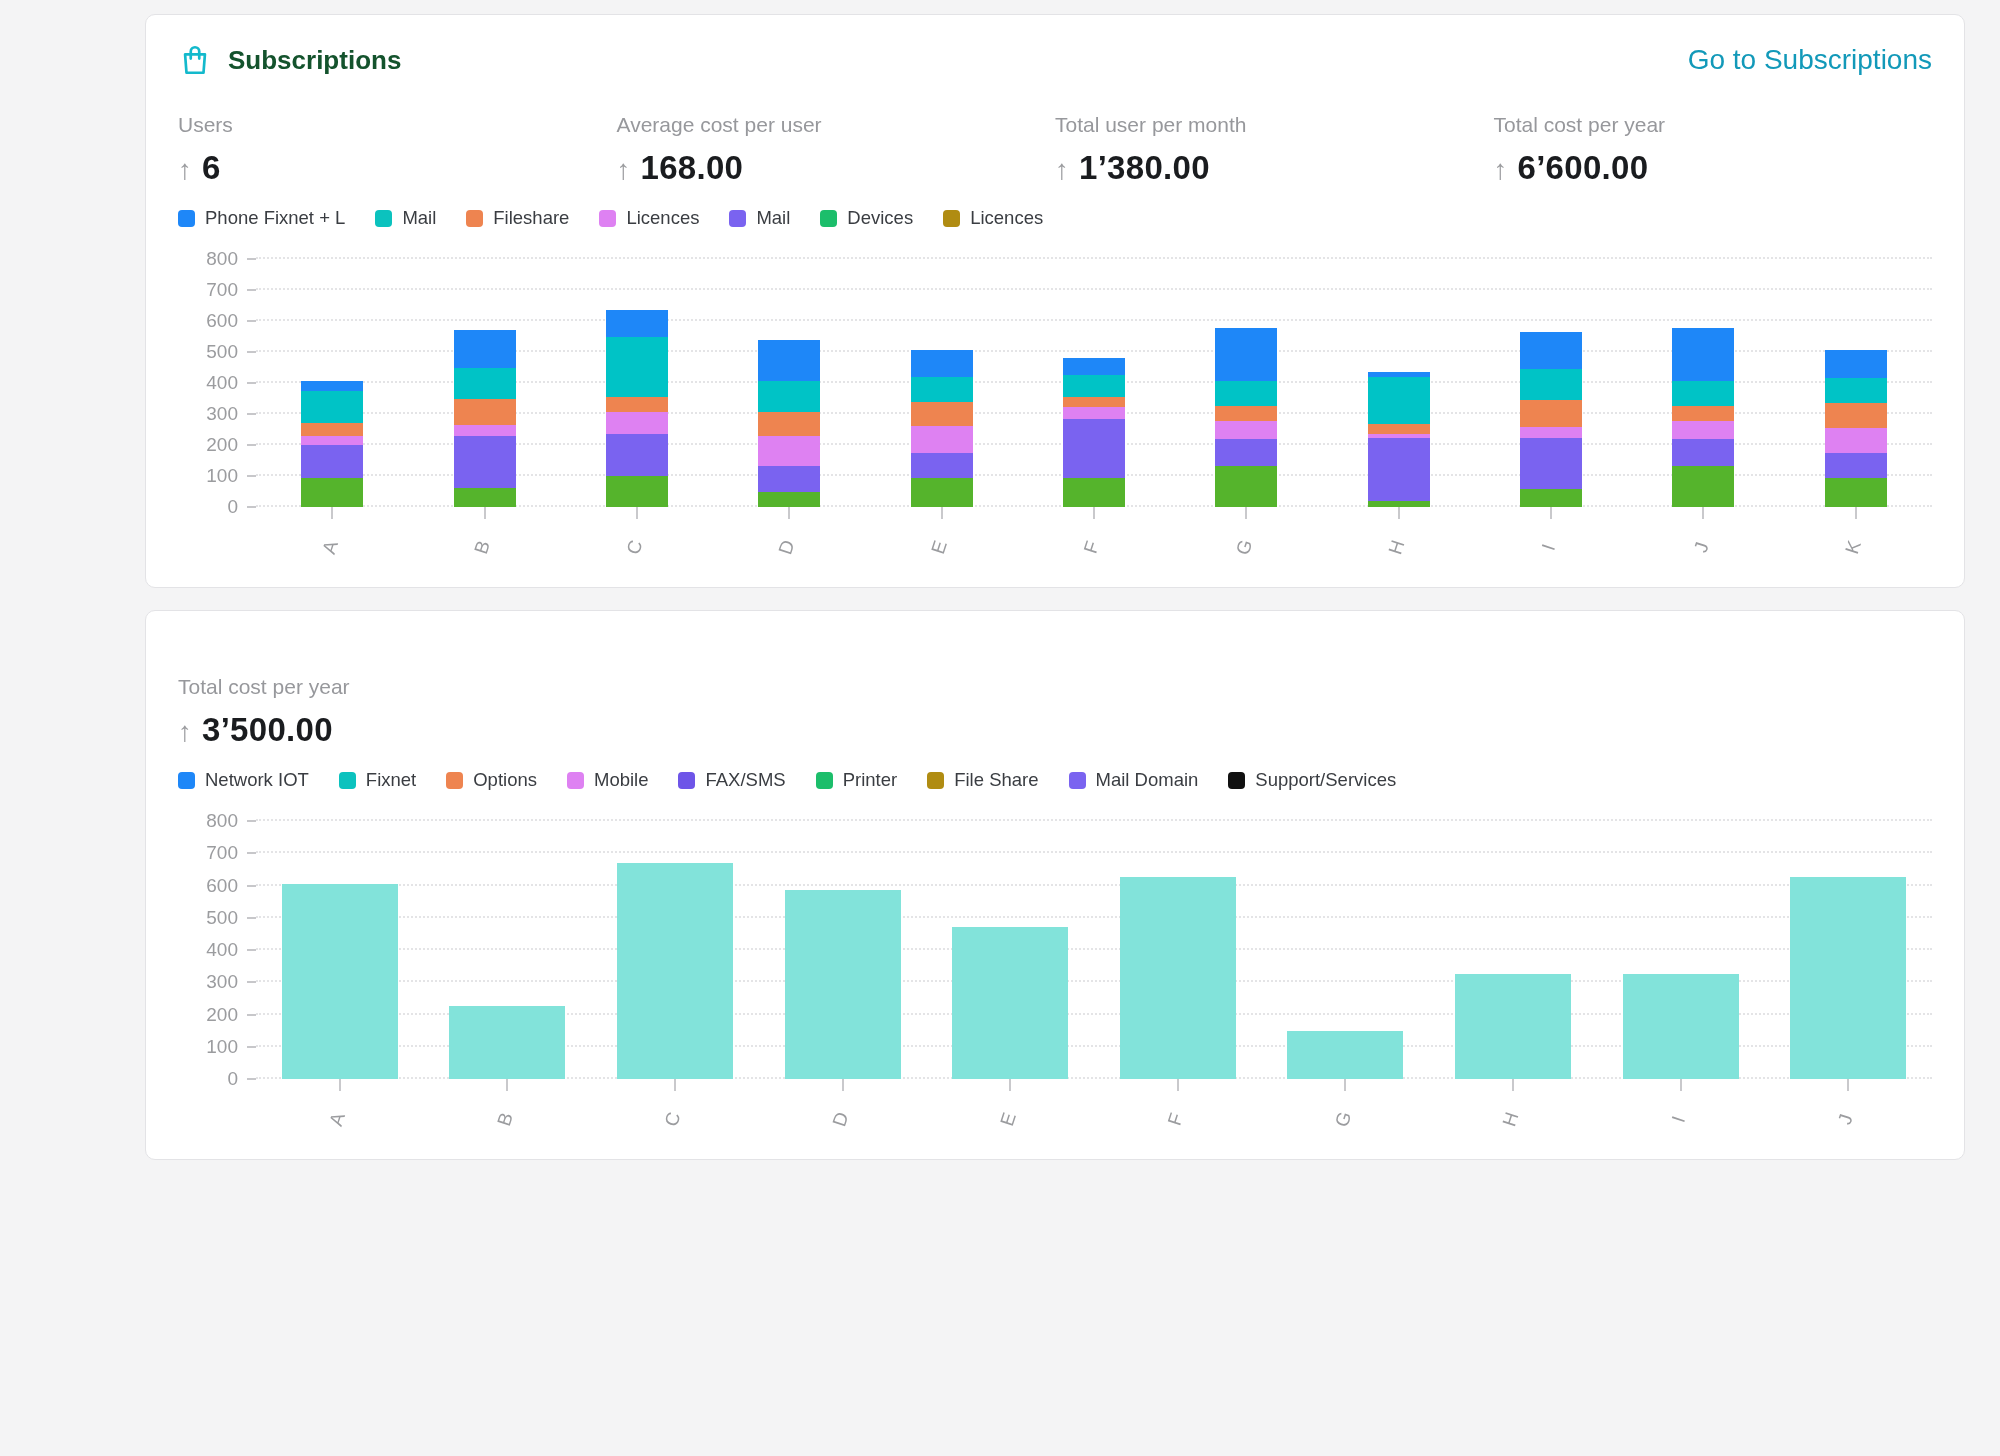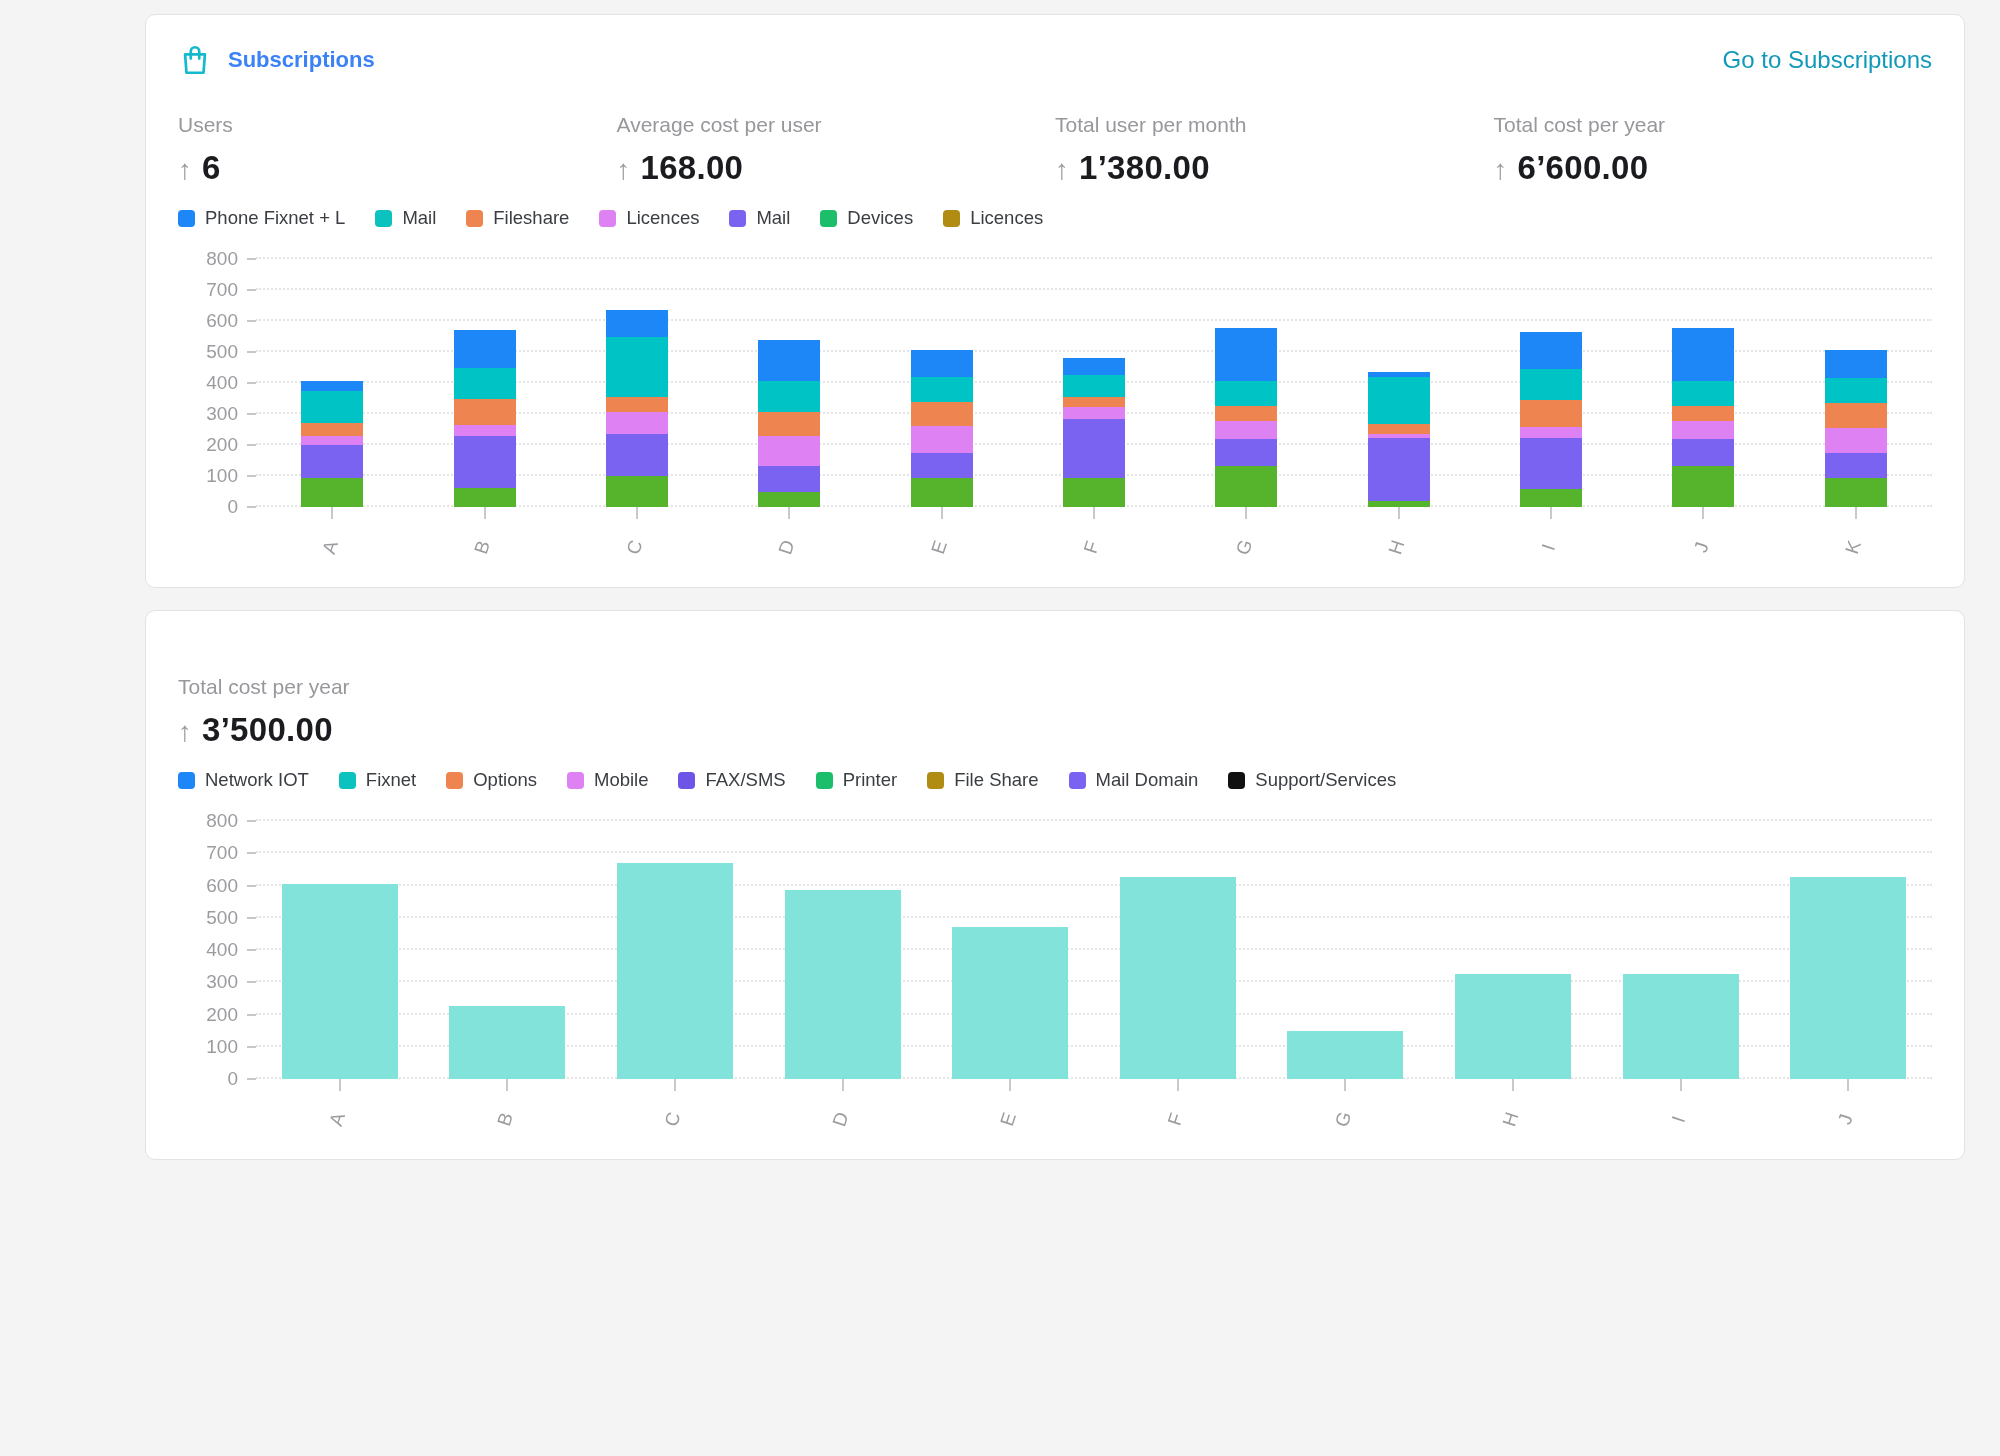--- a/index.html
+++ b/index.html
@@ -26,23 +26,23 @@
   }
   .card-header {
     display: flex;
     align-items: center;
     justify-content: space-between;
     margin-bottom: 26px;
   }
   .card-title-group { display: flex; align-items: center; gap: 16px; }
   .card-icon { display: inline-flex; width: 34px; height: 34px; }
   .card-icon svg { width: 100%; height: 100%; }
-  .card-title { font-size: 22px; font-weight: 700; color: #3b82f6; }
+  .card-title { font-size: 26px; font-weight: 700; color: #14532d; }
   .card-link {
-    font-size: 24px;
+    font-size: 28px;
     color: #1299B9;
     text-decoration: none;
     cursor: pointer;
   }
   .stats-row { display: flex; margin-bottom: 20px; margin-top: 36px; }
   .stat { flex: 1; }
   .stat-label { font-size: 21px; color: #97989C; margin-bottom: 12px; }
   .stat-value-row { display: flex; align-items: baseline; gap: 10px; }
   .stat-arrow { font-size: 28px; color: #9B9C9F; font-weight: 400; }
   .stat-value { font-size: 33px; font-weight: 700; color: #1A1C1F; letter-spacing: 0.3px; }

